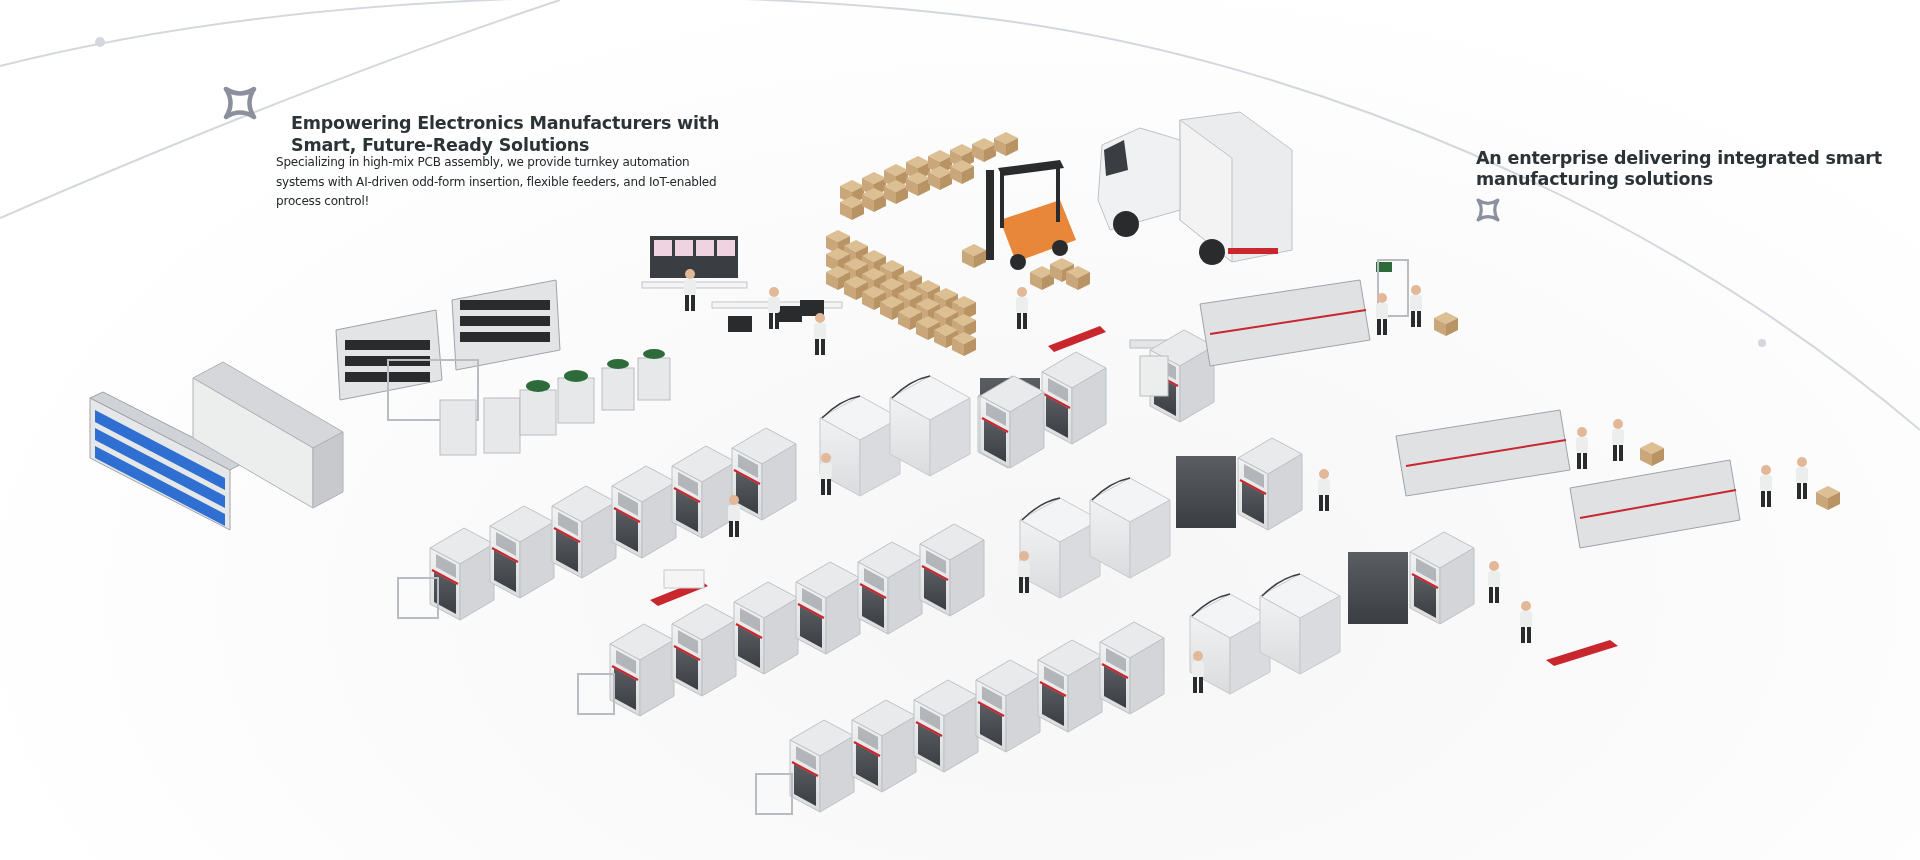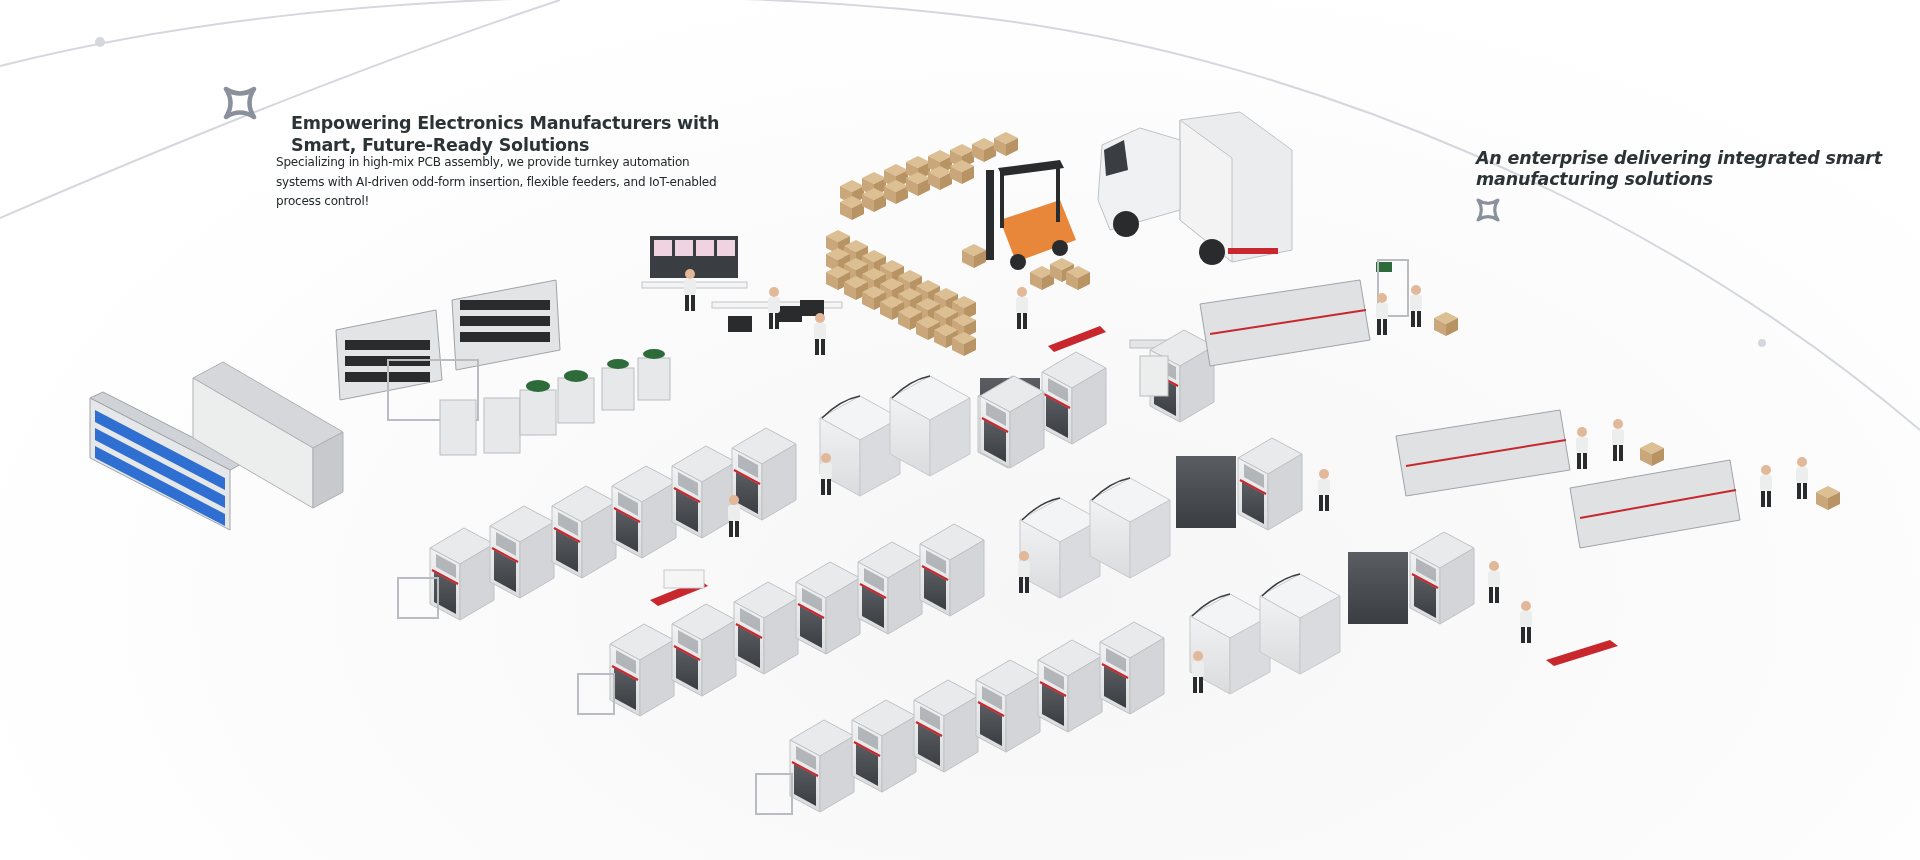--- a/index.html
+++ b/index.html
@@ -3,21 +3,21 @@
 <meta charset="utf-8">
 <style>
   html,body{margin:0;padding:0;}
   body{width:1920px;height:860px;position:relative;overflow:hidden;background:#ffffff;font-family:"DejaVu Sans","Liberation Sans",sans-serif;}
   .floor{position:absolute;inset:0;background:radial-gradient(ellipse at 55% 70%,#f6f6f7 0%,#fbfbfc 45%,#ffffff 75%);}
   .arcs{position:absolute;left:0;top:0;width:1920px;height:860px;}
   .scene{position:absolute;left:0;top:0;width:1920px;height:860px;}
   .star{position:absolute;width:34px;height:34px;}
   .title-left{position:absolute;left:275px;top:96px;width:440px;font-family:"DejaVu Sans",sans-serif;font-weight:bold;font-size:17.5px;line-height:22px;color:#2b3336;letter-spacing:-0.2px;margin:16px;}
   .desc-left{position:absolute;left:276px;top:153px;width:450px;font-family:"DejaVu Sans",sans-serif;font-size:12px;line-height:19.5px;color:#23292b;margin:0;letter-spacing:-0.2px;}
-  .title-right{position:absolute;left:1476px;top:148px;width:420px;font-family:"DejaVu Sans",sans-serif;font-weight:bold;font-size:17.5px;line-height:21px;color:#2b3336;letter-spacing:-0.2px;margin:0;font-style:italic;}
+  .title-right{position:absolute;left:1476px;top:148px;width:420px;font-family:"DejaVu Sans",sans-serif;font-weight:bold;font-size:17.5px;line-height:21px;color:#2b3336;letter-spacing:-0.2px;margin:0;}
 </style>
 </head>
 <body>
 
 <div class="floor"></div>
 
 <svg class="arcs" viewBox="0 0 1920 860">
   <path d="M0,66 C300,-10 700,-20 1000,20 C1300,60 1650,200 1920,430" fill="none" stroke="#d4d7dd" stroke-width="2"></path>
   <path d="M0,218 C180,140 380,60 560,0" fill="none" stroke="#d4d7dd" stroke-width="2"></path>
   <circle cx="100" cy="42" r="5" fill="#d4d7dd"></circle>

